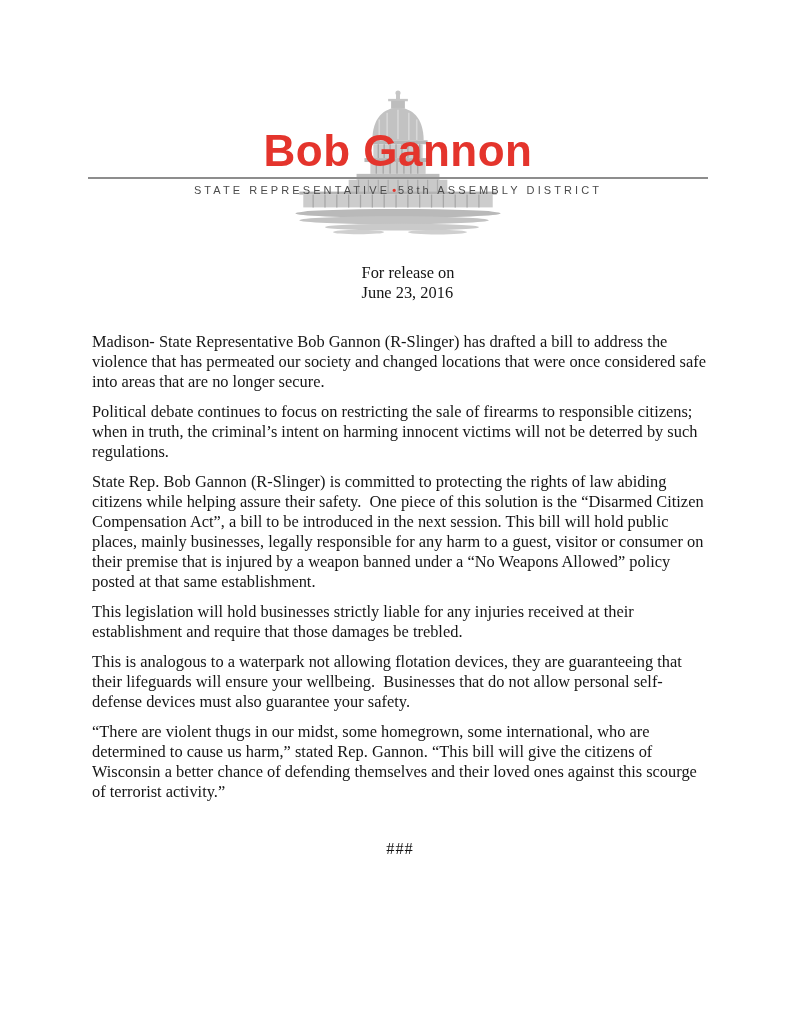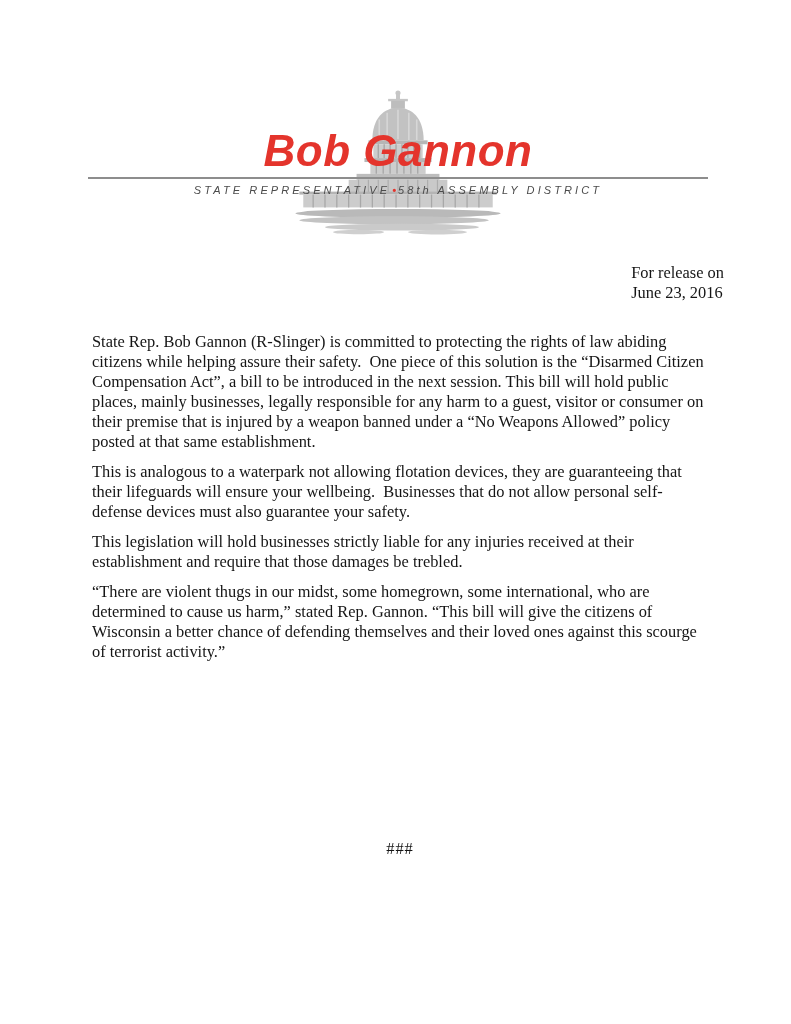--- a/index.html
+++ b/index.html
@@ -15,21 +15,20 @@
     margin: 0 auto;
   }
 
   
   .letterhead {
     position: absolute;
     top: 85px;
     left: 88px;
     width: 620px;
     height: 155px;
-    font-style: italic;
   }
   .watermark {
     position: absolute;
     top: 5px;
     left: 50%;
     transform: translateX(-50%);
     width: 220px;
     height: 148px;
     z-index: 0;
   }
@@ -72,24 +71,24 @@
     color: #e4342c;
     font-weight: bold;
     letter-spacing: 0;
     padding: 0 2px;
   }
 
   
   .release-row {
     position: absolute;
     top: 263px;
-    left: 108px;
+    left: 100px;
     width: 616px;
     display: flex;
-    justify-content: flex-end;
+    justify-content: center;
     font-size: 16.4px;
     line-height: 20px;
   }
   .release-col { white-space: nowrap; }
 
   
   .body-text {
     position: absolute;
     top: 332px;
     left: 92px;
@@ -167,21 +166,23 @@
   <div class="release-row">
     <div class="release-col">
       <div>For release on</div>
       <div>June 23, 2016</div>
     </div>
     <div class="release-col">
     </div>
   </div>
 
   <div class="body-text">
+    <p class="para">Madison- State Representative Bob Gannon (R-Slinger) has drafted a bill to address the violence that has permeated our society and changed locations that were once considered safe into areas that are no longer secure.</p>
+    <p class="para">Political debate continues to focus on restricting the sale of firearms to responsible citizens; when in truth, the criminal’s intent on harming innocent victims will not be deterred by such regulations.</p>
     <p class="para">State Rep. Bob Gannon (R-Slinger) is committed to protecting the rights of law abiding citizens while helping assure their safety.  One piece of this solution is the “Disarmed Citizen Compensation Act”, a bill to be introduced in the next session. This bill will hold public places, mainly businesses, legally responsible for any harm to a guest, visitor or consumer on their premise that is injured by a weapon banned under a “No Weapons Allowed” policy posted at that same establishment.</p>
+    <p class="para">This legislation will hold businesses strictly liable for any injuries received at their establishment and require that those damages be trebled.</p>
     <p class="para">This is analogous to a waterpark not allowing flotation devices, they are guaranteeing that their lifeguards will ensure your wellbeing.  Businesses that do not allow personal self-defense devices must also guarantee your safety.</p>
-    <p class="para">This legislation will hold businesses strictly liable for any injuries received at their establishment and require that those damages be trebled.</p>
     <p class="para">“There are violent thugs in our midst, some homegrown, some international, who are determined to cause us harm,” stated Rep. Gannon. “This bill will give the citizens of Wisconsin a better chance of defending themselves and their loved ones against this scourge of terrorist activity.”</p>
   </div>
 
   <div class="end-mark">###</div>
 
 </div>
 
 </body></html>

